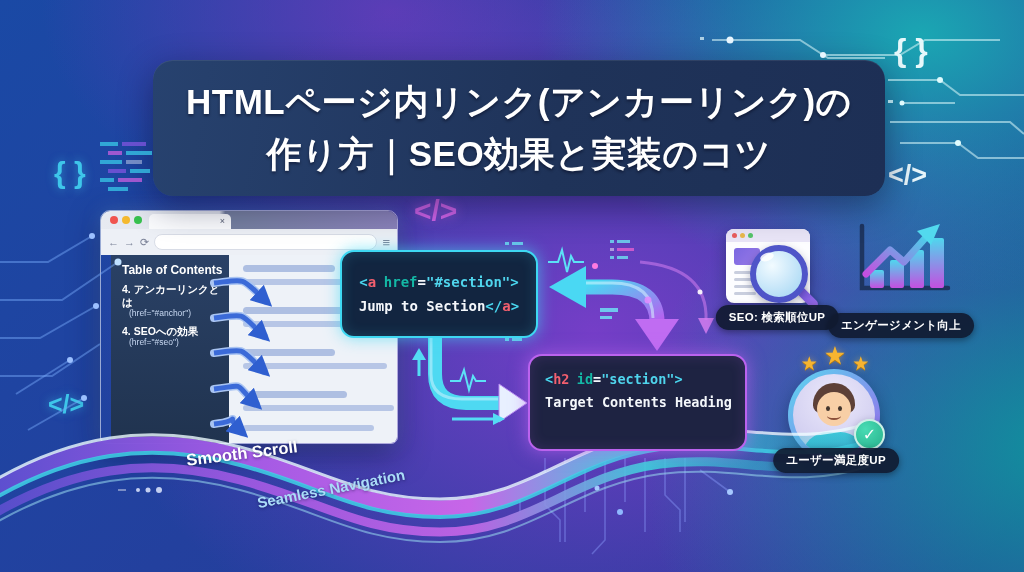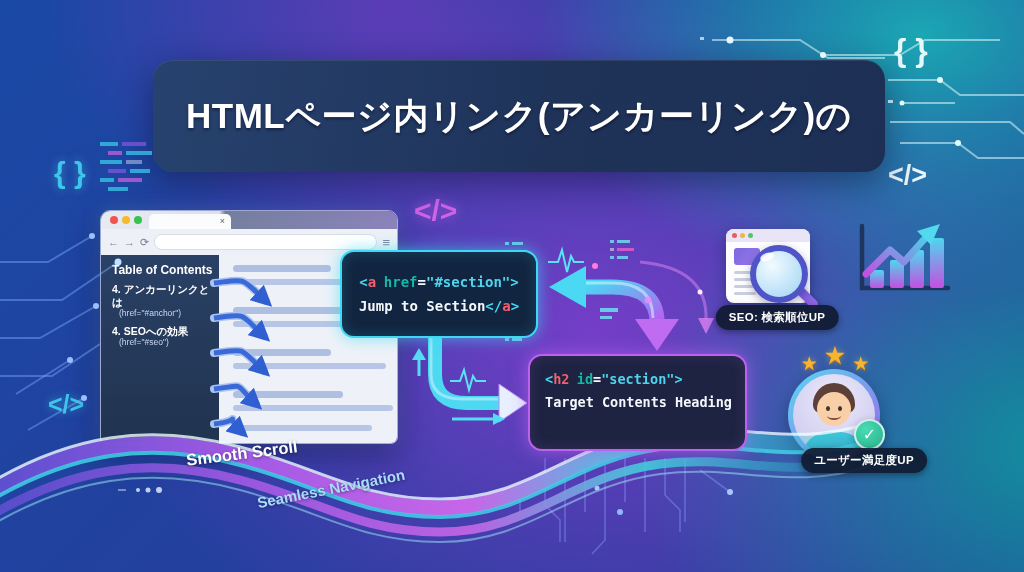--- a/index.html
+++ b/index.html
@@ -6,21 +6,21 @@
   .stage{position:relative;width:1024px;height:572px;overflow:hidden;
     font-family:"Liberation Sans","DejaVu Sans",sans-serif;
     background:
       radial-gradient(620px 420px at 90% 6%, rgba(26,172,180,.95), rgba(26,172,180,0) 62%),
       radial-gradient(700px 560px at 103% 78%, rgba(16,148,158,.95), rgba(16,148,158,0) 60%),
       radial-gradient(760px 540px at 58% 58%, rgba(128,62,205,.88), rgba(128,62,205,0) 66%),
       radial-gradient(560px 340px at 38% 2%, rgba(112,58,190,.75), rgba(112,58,190,0) 62%),
       linear-gradient(135deg,#1a49a5 0%,#23409e 45%,#2c3a9a 100%);}
   .abs{position:absolute;}
   
-  .title-card{left:153px;top:60px;width:732px;height:112px;border-radius:20px;
+  .title-card{left:153px;top:60px;width:732px;height:136px;border-radius:20px;
     background:linear-gradient(100deg,#27426f 0%,#1f3359 55%,#1d2f55 100%);
     box-shadow:0 10px 34px rgba(8,12,40,.45), inset 0 1px 0 rgba(255,255,255,.08);
     display:flex;flex-direction:column;justify-content:center;align-items:center;}
   .title-card div{color:#fff;font-weight:bold;font-size:35px;line-height:1.5;
     letter-spacing:.5px;text-shadow:0 2px 3px rgba(0,0,20,.45);white-space:nowrap;}
   
   .glyph{font-weight:bold;white-space:pre;}
   .g-braces-cyan{left:54px;top:156px;font-size:30px;color:#3ec6ea;text-shadow:0 0 10px rgba(62,198,234,.6);}
   .g-code-cyan{left:48px;top:390px;font-size:25px;color:#3ec6ea;text-shadow:0 0 10px rgba(62,198,234,.6);}
   .g-code-purple{left:414px;top:194px;font-size:30px;color:#d164ea;text-shadow:0 0 12px rgba(209,100,234,.7);}
@@ -33,21 +33,21 @@
   .tabbar{position:relative;height:18px;background:linear-gradient(90deg,#e7eaf1 0%,#dfe3ec 40%,#75809f 42%,#8b83bb 100%);}
   .tl{position:absolute;top:5px;width:8px;height:8px;border-radius:50%;}
   .tl.r{left:9px;background:#f0544f;} .tl.y{left:21px;background:#f5b92e;} .tl.g{left:33px;background:#38c24f;}
   .tab{position:absolute;left:48px;top:3px;width:82px;height:15px;background:#fbfcfe;border-radius:5px 5px 0 0;
     display:flex;align-items:center;justify-content:flex-end;padding-right:6px;box-sizing:border-box;}
   .tab span{font-size:9px;color:#5a6175;line-height:1;}
   .toolbar{display:flex;align-items:center;height:26px;background:#edf0f6;padding:0 7px;gap:5px;box-sizing:border-box;}
   .nav-glyph{font-size:11px;color:#7d8499;line-height:1;}
   .addr{flex:1;height:14px;background:#ffffff;border:1px solid #d8dce6;border-radius:8px;}
   .menu-glyph{font-size:13px;color:#7d8499;line-height:1;}
-  .bwbody{display:flex;height:188px;}
+  .bwbody{display:flex;height:188px;padding-left:10px;}
   .toc{width:118px;background:linear-gradient(180deg,#2a4166,#20334f);color:#fff;
     padding:8px 0 0 11px;box-sizing:border-box;}
   .toc-title{font-size:12px;font-weight:bold;margin-bottom:6px;}
   .toc-item{margin-bottom:6px;cursor:pointer;}
   .toc-item .lb{font-size:10.5px;font-weight:bold;line-height:1.2;}
   .toc-item .hr{font-size:8.5px;color:#c9d9f2;margin-left:7px;line-height:1.25;}
   .content{flex:1;background:#eef2f8;position:relative;}
   .bar{position:absolute;left:14px;border-radius:4px;background:#b7c6e6;}
   
   .codebox{z-index:6;border-radius:14px;font-family:"DejaVu Sans Mono","Liberation Mono",monospace;
@@ -114,20 +114,21 @@
 <div class="stage">
 
   <div class="abs glyph g-braces-cyan">{ }</div>
   <div class="abs glyph g-code-cyan">&lt;/&gt;</div>
   <div class="abs glyph g-code-purple">&lt;/&gt;</div>
   <div class="abs glyph g-braces-white">{ }</div>
   <div class="abs glyph g-code-white">&lt;/&gt;</div>
 
   <div class="abs title-card" style="z-index:4;">
     <div>HTMLページ内リンク(アンカーリンク)の</div>
+    <div>作り方｜SEO効果と実装のコツ</div>
   </div>
 
   <div class="abs browser">
     <div class="tabbar">
       <div class="tl r"></div>
       <div class="tl y"></div>
       <div class="tl g"></div>
       <div class="tab">
         <span>×</span>
       </div>
@@ -380,18 +381,19 @@
       <div class="eye l"></div>
       <div class="eye r"></div>
       <div class="smile"></div>
     </div>
   </div>
   <div class="abs check-badge">
       <span>✓</span>
     </div>
 
   <div class="abs pill" style="left:777px;top:305px;">SEO: 検索順位UP</div>
-  <div class="abs pill" style="left:864px;top:448px;">ユーザー満足度UP</div>
+  <div class="abs pill" style="left:901px;top:313px;">エンゲージメント向上</div>
+  <div class="abs pill" style="left:836px;top:448px;">ユーザー満足度UP</div>
 
   <div class="abs wave-text wt1">Smooth Scroll</div>
   <div class="abs wave-text wt2">Seamless Navigation</div>
 
 </div>
 
 </body></html>

